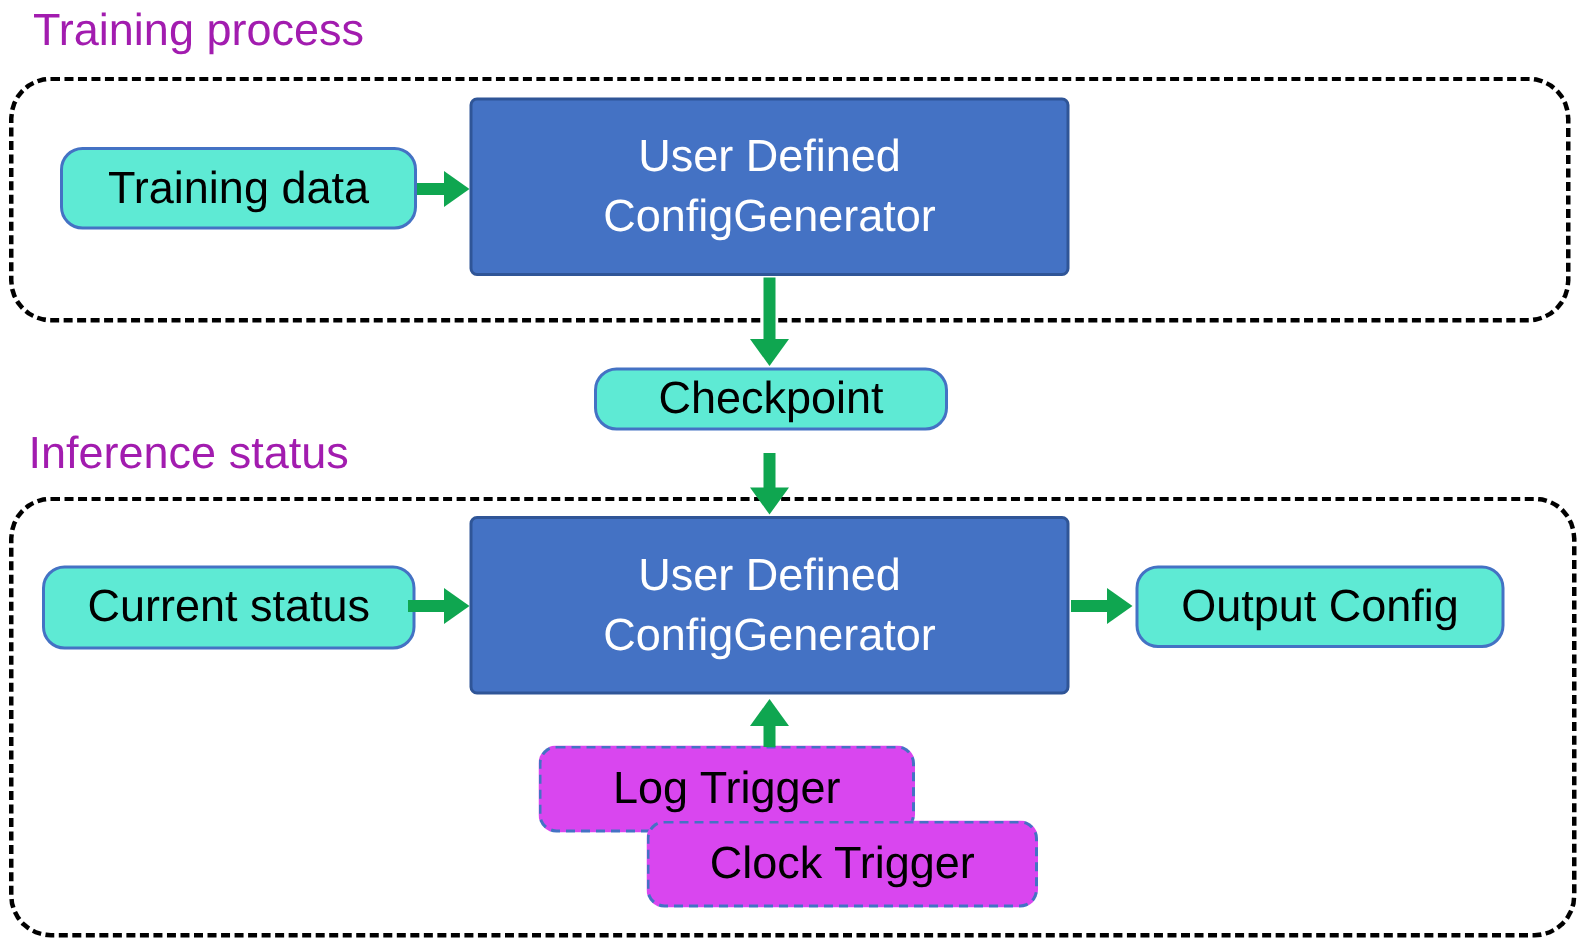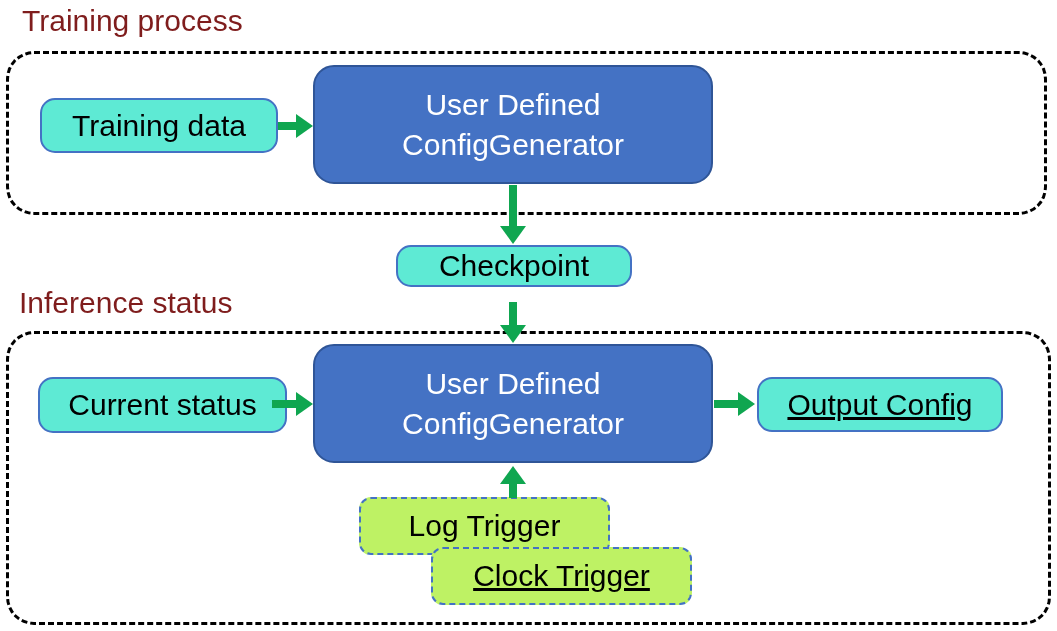--- a/index.html
+++ b/index.html
@@ -9,21 +9,21 @@
     position: relative;
     overflow: hidden;
     font-family: "Liberation Sans", sans-serif;
     color: #000;
   }
   .sec-label {
     position: absolute;
     font-size: 30px;
     line-height: 34px;
     white-space: nowrap;
-    color: #7f1d1d;
+    color: #a21caf;
   }
   .container {
     position: absolute;
     box-sizing: border-box;
     border: 3px dashed #000;
     border-radius: 28px;
     background: transparent;
   }
   .wnode {
     position: absolute;
@@ -33,30 +33,30 @@
     border-radius: 15px;
     display: flex; align-items: center; justify-content: center;
     font-size: 30px;
     white-space: nowrap;
   }
   .bnode {
     position: absolute;
     box-sizing: border-box;
     background: #4472C4;
     border: 2px solid #2F5597;
-    border-radius: 21px;
+    border-radius: 5px;
     display: flex; flex-direction: column; align-items: center; justify-content: center;
     font-size: 30px;
     color: #fff;
   }
   .bnode .line { line-height: 40px; white-space: nowrap; }
   .tnode {
     position: absolute;
     box-sizing: border-box;
-    background: #bef264;
+    background: #d946ef;
     border: 2px dashed #4472C4;
     border-radius: 12px;
     display: flex; align-items: center; justify-content: center;
     font-size: 30px;
     white-space: nowrap;
   }
   .shaft { position: absolute; background: #0FA650; }
   .head { position: absolute; width: 0; height: 0; }
   .head.right {
     border-top: 12px solid transparent;
@@ -91,38 +91,38 @@
 
 <div class="bnode" style="left:313px; top:65px; width:400px; height:119px;">
   <span class="line">User Defined</span>
   <span class="line">ConfigGenerator</span>
 </div>
 
 <div class="wnode" style="left:396px; top:245px; width:236px; height:42px;">
   <span>Checkpoint</span>
 </div>
 
-<div class="wnode" style="left:38px; top:377px; width:249px; height:56px;">
+<div class="wnode" style="left:28px; top:377px; width:249px; height:56px;">
   <span>Current status</span>
 </div>
 
 <div class="bnode" style="left:313px; top:344px; width:400px; height:119px;">
   <span class="line">User Defined</span>
   <span class="line">ConfigGenerator</span>
 </div>
 
-<div class="wnode" style="left:757px; top:377px; width:246px; height:55px;text-decoration:underline;">
+<div class="wnode" style="left:757px; top:377px; width:246px; height:55px;">
   <span>Output Config</span>
 </div>
 
 <div class="tnode" style="left:359px; top:497px; width:251px; height:58px;">
   <span>Log Trigger</span>
 </div>
 
-<div class="tnode" style="left:431px; top:547px; width:261px; height:58px;text-decoration:underline;">
+<div class="tnode" style="left:431px; top:547px; width:261px; height:58px;">
   <span>Clock Trigger</span>
 </div>
 
 <div>
   <div class="shaft" style="left:278px; top:122px; width:20px; height:8px;"></div>
   <div class="head right" style="left:296px; top:114px;"></div>
 </div>
 
 <div>
   <div class="shaft" style="left:509px; top:185px; width:8px; height:43px;"></div>

